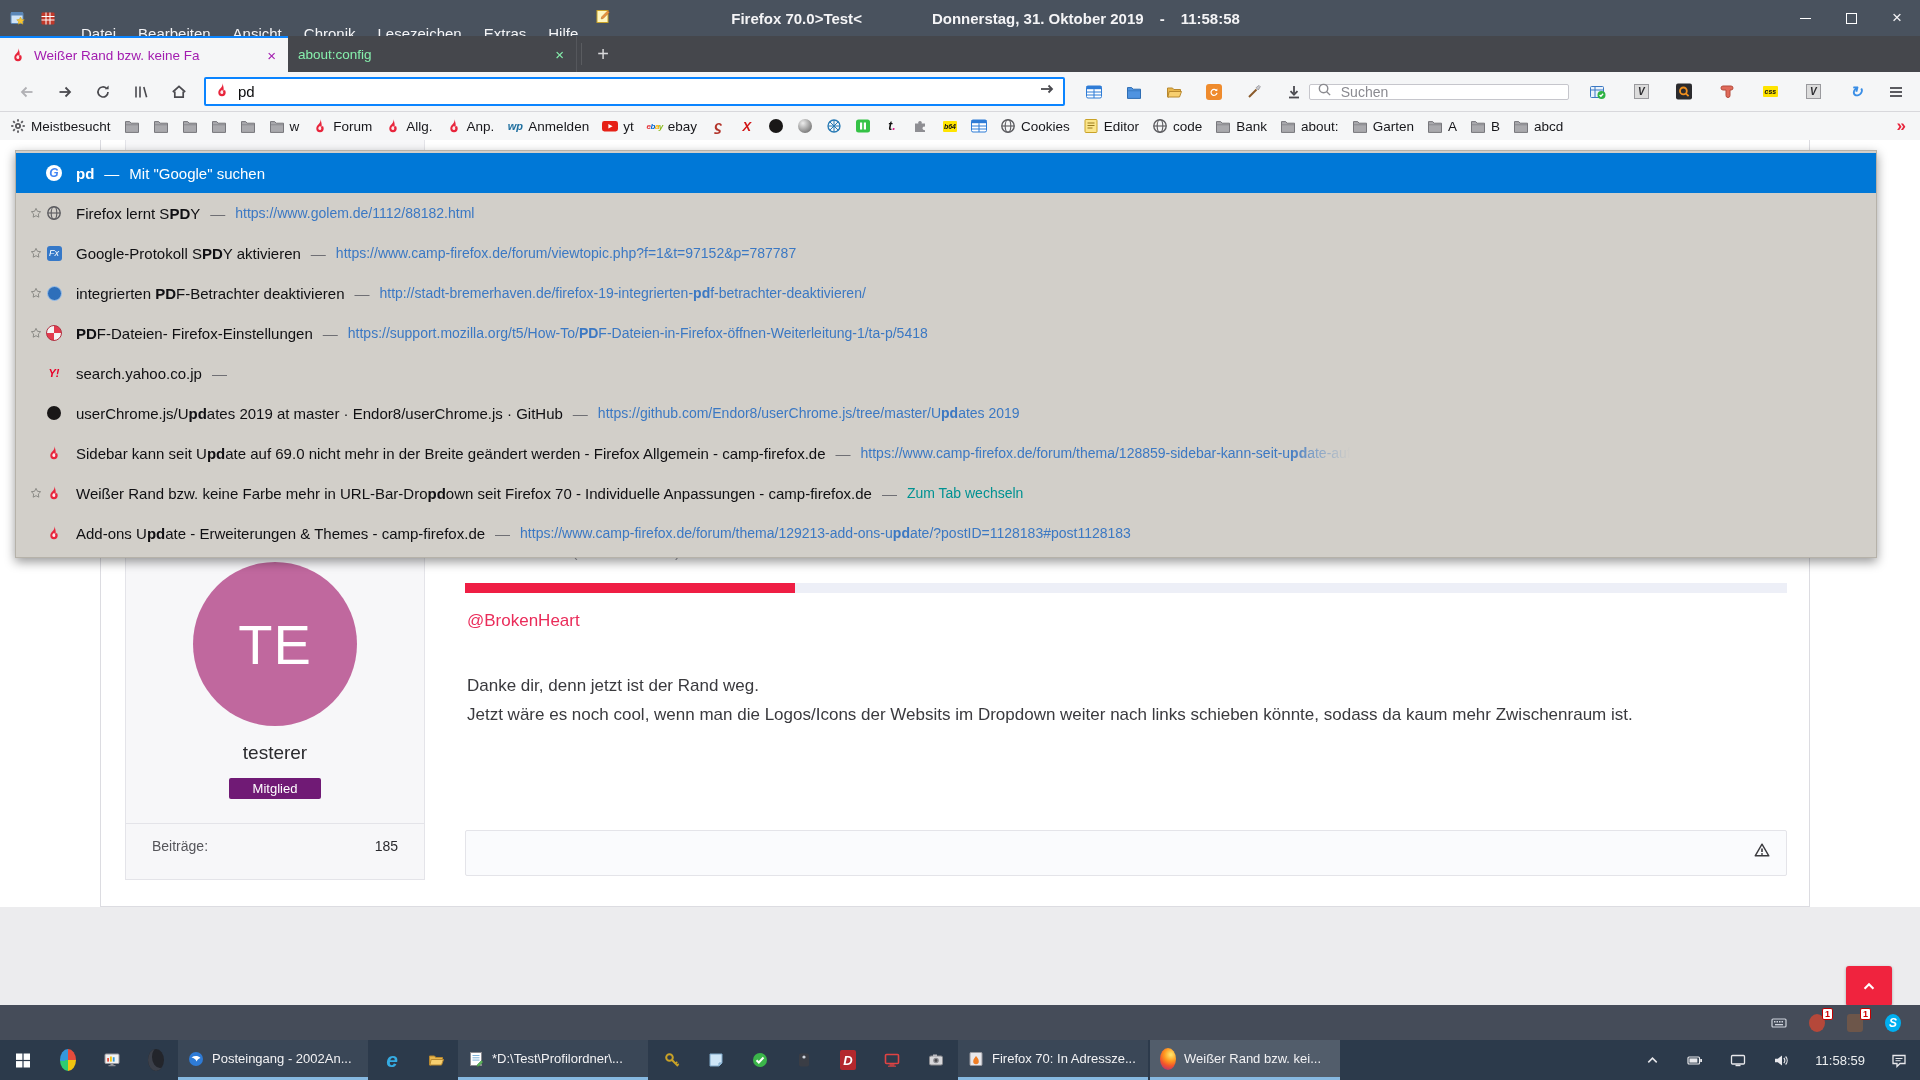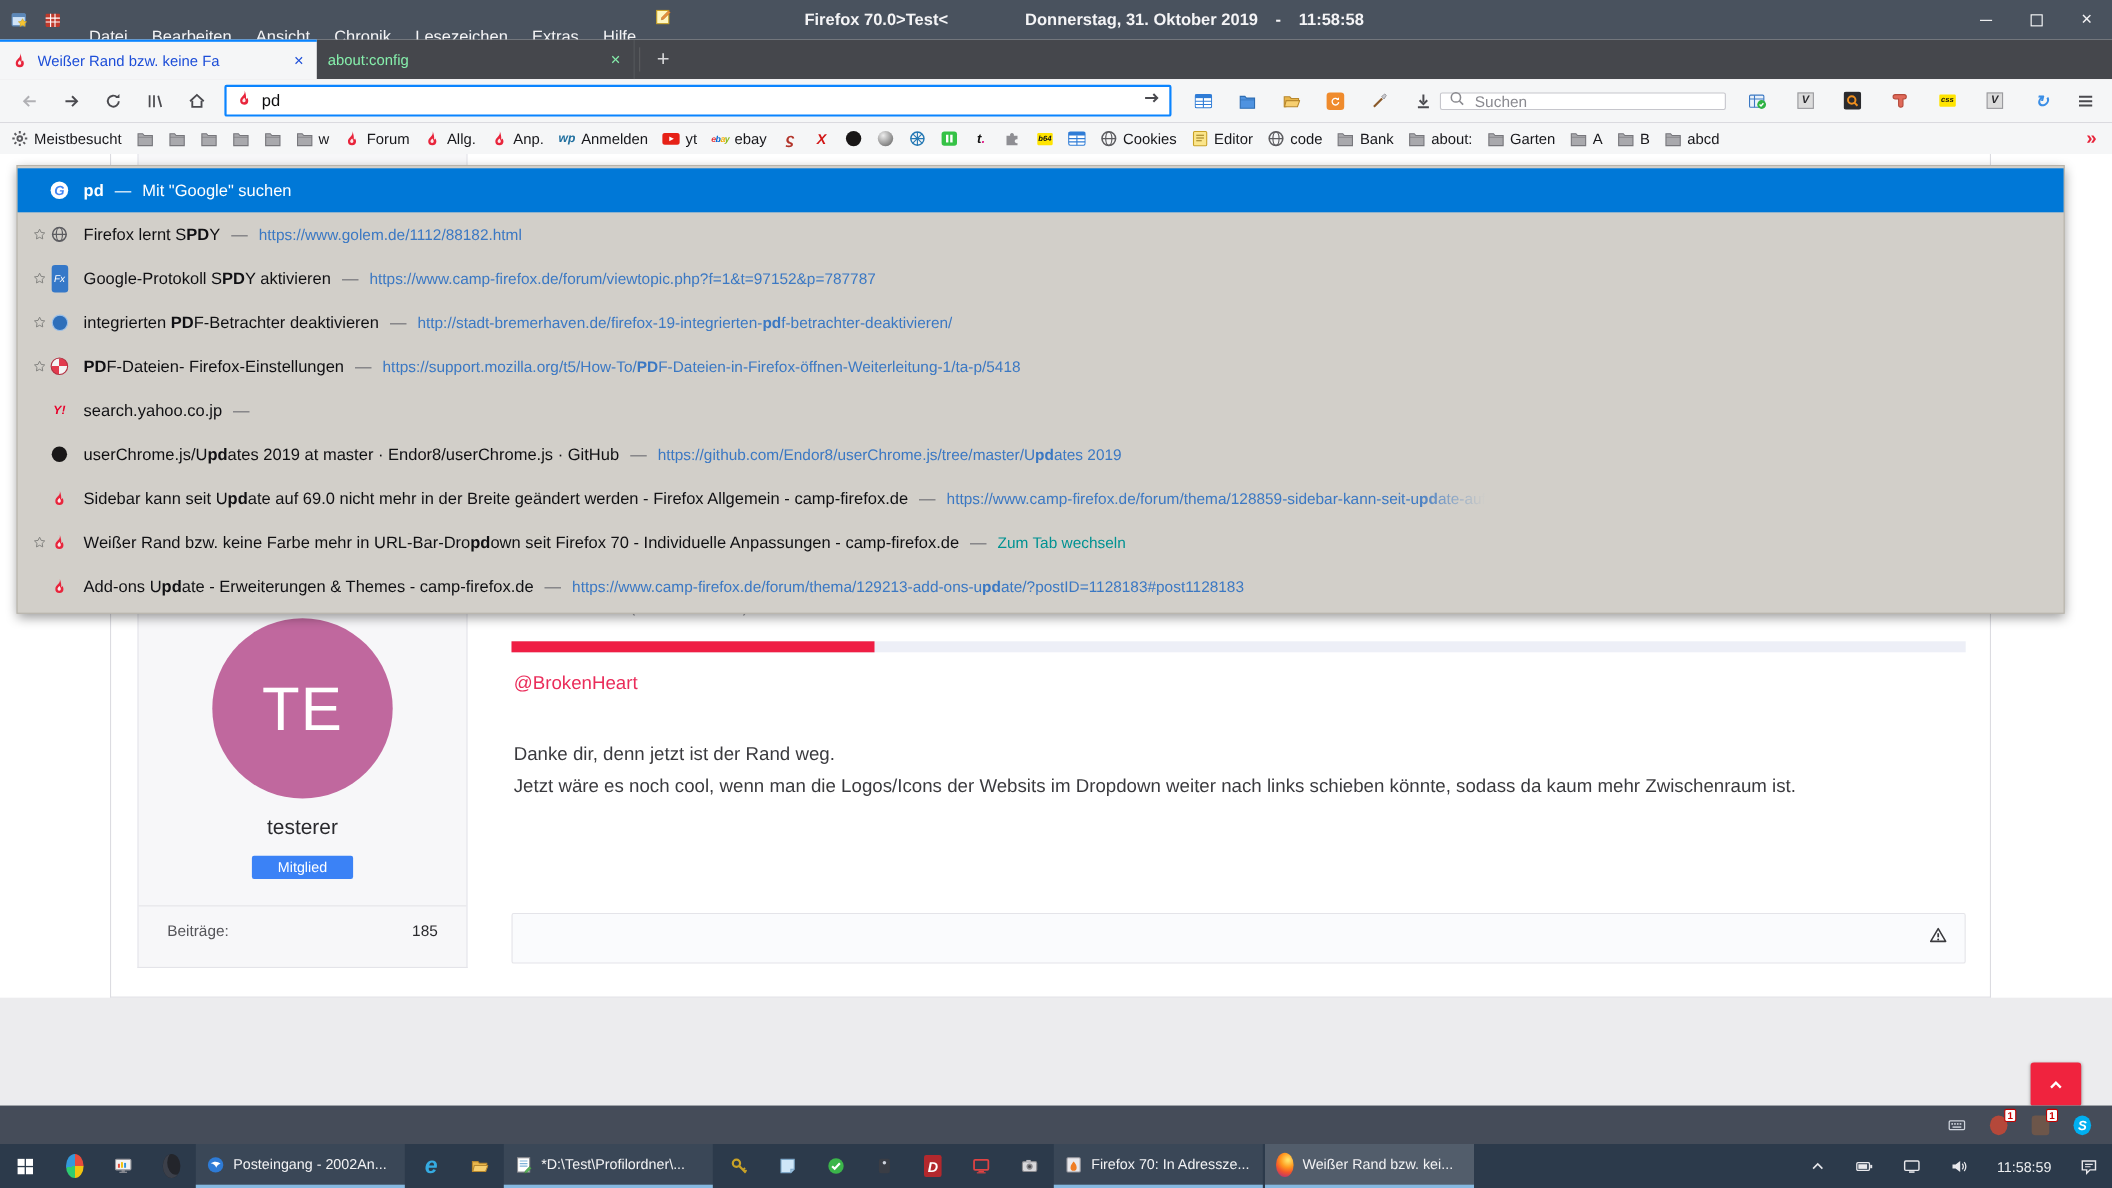--- a/index.html
+++ b/index.html
@@ -17,21 +17,21 @@
   .wc{width:46px;height:36px;display:flex;align-items:center;justify-content:center;}
   .wc-min i{display:block;width:11px;border-top:1.6px solid #fff;}
   .wc-restore i{display:block;width:9px;height:9px;border:1.3px solid #fff;position:relative;}
   .wc-restore i::before{content:"";position:absolute;left:2px;bottom:2px;width:9px;height:9px;border:1.3px solid #fff;border-right:none;border-bottom:none;opacity:0;}
   .wc-close{font-size:17px;}
 
   
   .tabbar{position:absolute;top:36px;left:0;right:0;height:36px;background:#45474c;display:flex;align-items:stretch;}
   .tab{width:268px;display:flex;align-items:center;gap:8px;padding:0 10px;font-size:13.5px;color:#86efac;
     border-right:1px solid #55575c;position:relative;}
-  .tab.active{background:#f5f6f7;color:#1d4ed8;border-top:2px solid #0a84ff;border-right:none;}
+  .tab.active{background:#f5f6f7;color:#a21caf;border-top:2px solid #0a84ff;border-right:none;}
   .tab-label{flex:1;white-space:nowrap;overflow:hidden;
     -webkit-mask-image:linear-gradient(to right,#000 82%,transparent 98%);
     mask-image:linear-gradient(to right,#000 82%,transparent 98%);}
   .tab-close{font-size:15px;color:inherit;padding:0 2px;}
   .tab-sep{width:1px;background:#5a5c60;margin:7px 4px;}
   .newtab{width:34px;display:flex;align-items:center;justify-content:center;color:#d8d8da;font-size:20px;}
 
   
   .navbar{position:absolute;top:72px;left:0;right:0;height:40px;background:#f5f6f7;display:flex;
     align-items:center;padding:0 10px;border-bottom:1px solid #d8d8dc;box-sizing:border-box;}
@@ -57,21 +57,21 @@
   
   .content{position:absolute;top:140px;left:0;right:0;height:865px;background:#fff;overflow:hidden;z-index:5;}
   .card{position:absolute;left:100px;top:0;width:1710px;height:767px;background:#fff;
     border:1px solid #dcdce1;border-top:none;box-sizing:border-box;}
   .author-col{position:absolute;left:24px;top:0;width:300px;height:740px;background:#f7f7f9;
     border:1px solid #e4e4e9;border-top:none;box-sizing:border-box;}
   .avatar{position:absolute;left:67px;top:422px;width:164px;height:164px;border-radius:50%;background:#c0689e;
     display:flex;align-items:center;justify-content:center;color:#fff;font-size:56px;letter-spacing:1px;}
   .author-name{position:absolute;left:0;top:602px;width:100%;text-align:center;font-size:19px;color:#2a2a2e;}
   .author-badge-row{position:absolute;left:0;top:638px;width:100%;text-align:center;}
-  .author-badge{display:inline-block;background:#3b82f6;color:#fff;font-size:13px;padding:3px 24px;border-radius:2px;}
+  .author-badge{display:inline-block;background:#701a75;color:#fff;font-size:13px;padding:3px 24px;border-radius:2px;}
   .author-stats{position:absolute;left:0;top:683px;width:100%;border-top:1px solid #e4e4e9;box-sizing:border-box;
     display:flex;justify-content:space-between;padding:14px 26px;font-size:14px;color:#55555a;}
   .author-stats .stat-value{color:#2a2a2e;}
   .post-meta{position:absolute;left:465px;top:403px;font-size:15px;color:#9a9aa0;}
   .post-number{position:absolute;left:1690px;top:403px;width:97px;text-align:right;font-size:15px;color:#8a8a90;}
   .sig-bar{position:absolute;left:465px;top:443px;width:1322px;height:10px;background:#edeff7;}
   .sig-bar .sig-fill{height:10px;background:#ef1e44;}
   .mention{position:absolute;left:467px;top:471px;font-size:17px;color:#ea2c5a;}
   .post-body{position:absolute;left:467px;top:531px;width:1310px;font-size:17px;color:#3a3a3e;line-height:29px;}
   .post-footer{position:absolute;left:465px;top:690px;width:1322px;height:46px;background:#fafbfd;
@@ -118,21 +118,21 @@
   .tk-label{white-space:nowrap;overflow:hidden;flex:1;}
   .tray{margin-left:auto;display:flex;align-items:center;gap:25px;padding-right:12px;color:#eceef0;font-size:13px;}
   .tray .st-item{width:18px;height:18px;}
 
   
   .ic{display:inline-flex;width:16px;height:16px;align-items:center;justify-content:center;flex:none;
     font-family:"Liberation Sans",sans-serif;position:relative;}
   .ic svg{display:block;}
   .ic-google i{width:16px;height:16px;border-radius:50%;background:#fff;display:flex;align-items:center;
     justify-content:center;color:#4285f4;font-weight:700;font-size:12px;}
-  .ic-fxdoc i{width:15px;height:25px;border-radius:3px;background:#3578c8;color:#fff;font-size:9px;font-weight:400;
+  .ic-fxdoc i{width:15px;height:15px;border-radius:3px;background:#3578c8;color:#fff;font-size:9px;font-weight:400;
     display:flex;align-items:center;justify-content:center;}
   .ic-bluedot i{width:13px;height:13px;border-radius:50%;background:#2e6fba;border:1.5px solid #9cc0e8;}
   .ic-mozsphere i{width:14px;height:14px;border-radius:50%;
     background:conic-gradient(#e23b4e 0 90deg,#f4f4f4 90deg 180deg,#e23b4e 180deg 270deg,#f4f4f4 270deg);
     border:1px solid #b23040;}
   .ic-yahoo i{color:#e8002a;font-weight:800;font-size:11px;font-style:italic;}
   .ic-github i{width:14px;height:14px;border-radius:50%;background:#191717;}
   .ic-sphere i{width:14px;height:14px;border-radius:50%;
     background:radial-gradient(circle at 35% 30%,#ededed,#9a9a9a 55%,#585858);}
   .ic-wp i{color:#1f6f9f;font-weight:700;font-size:11px;}

